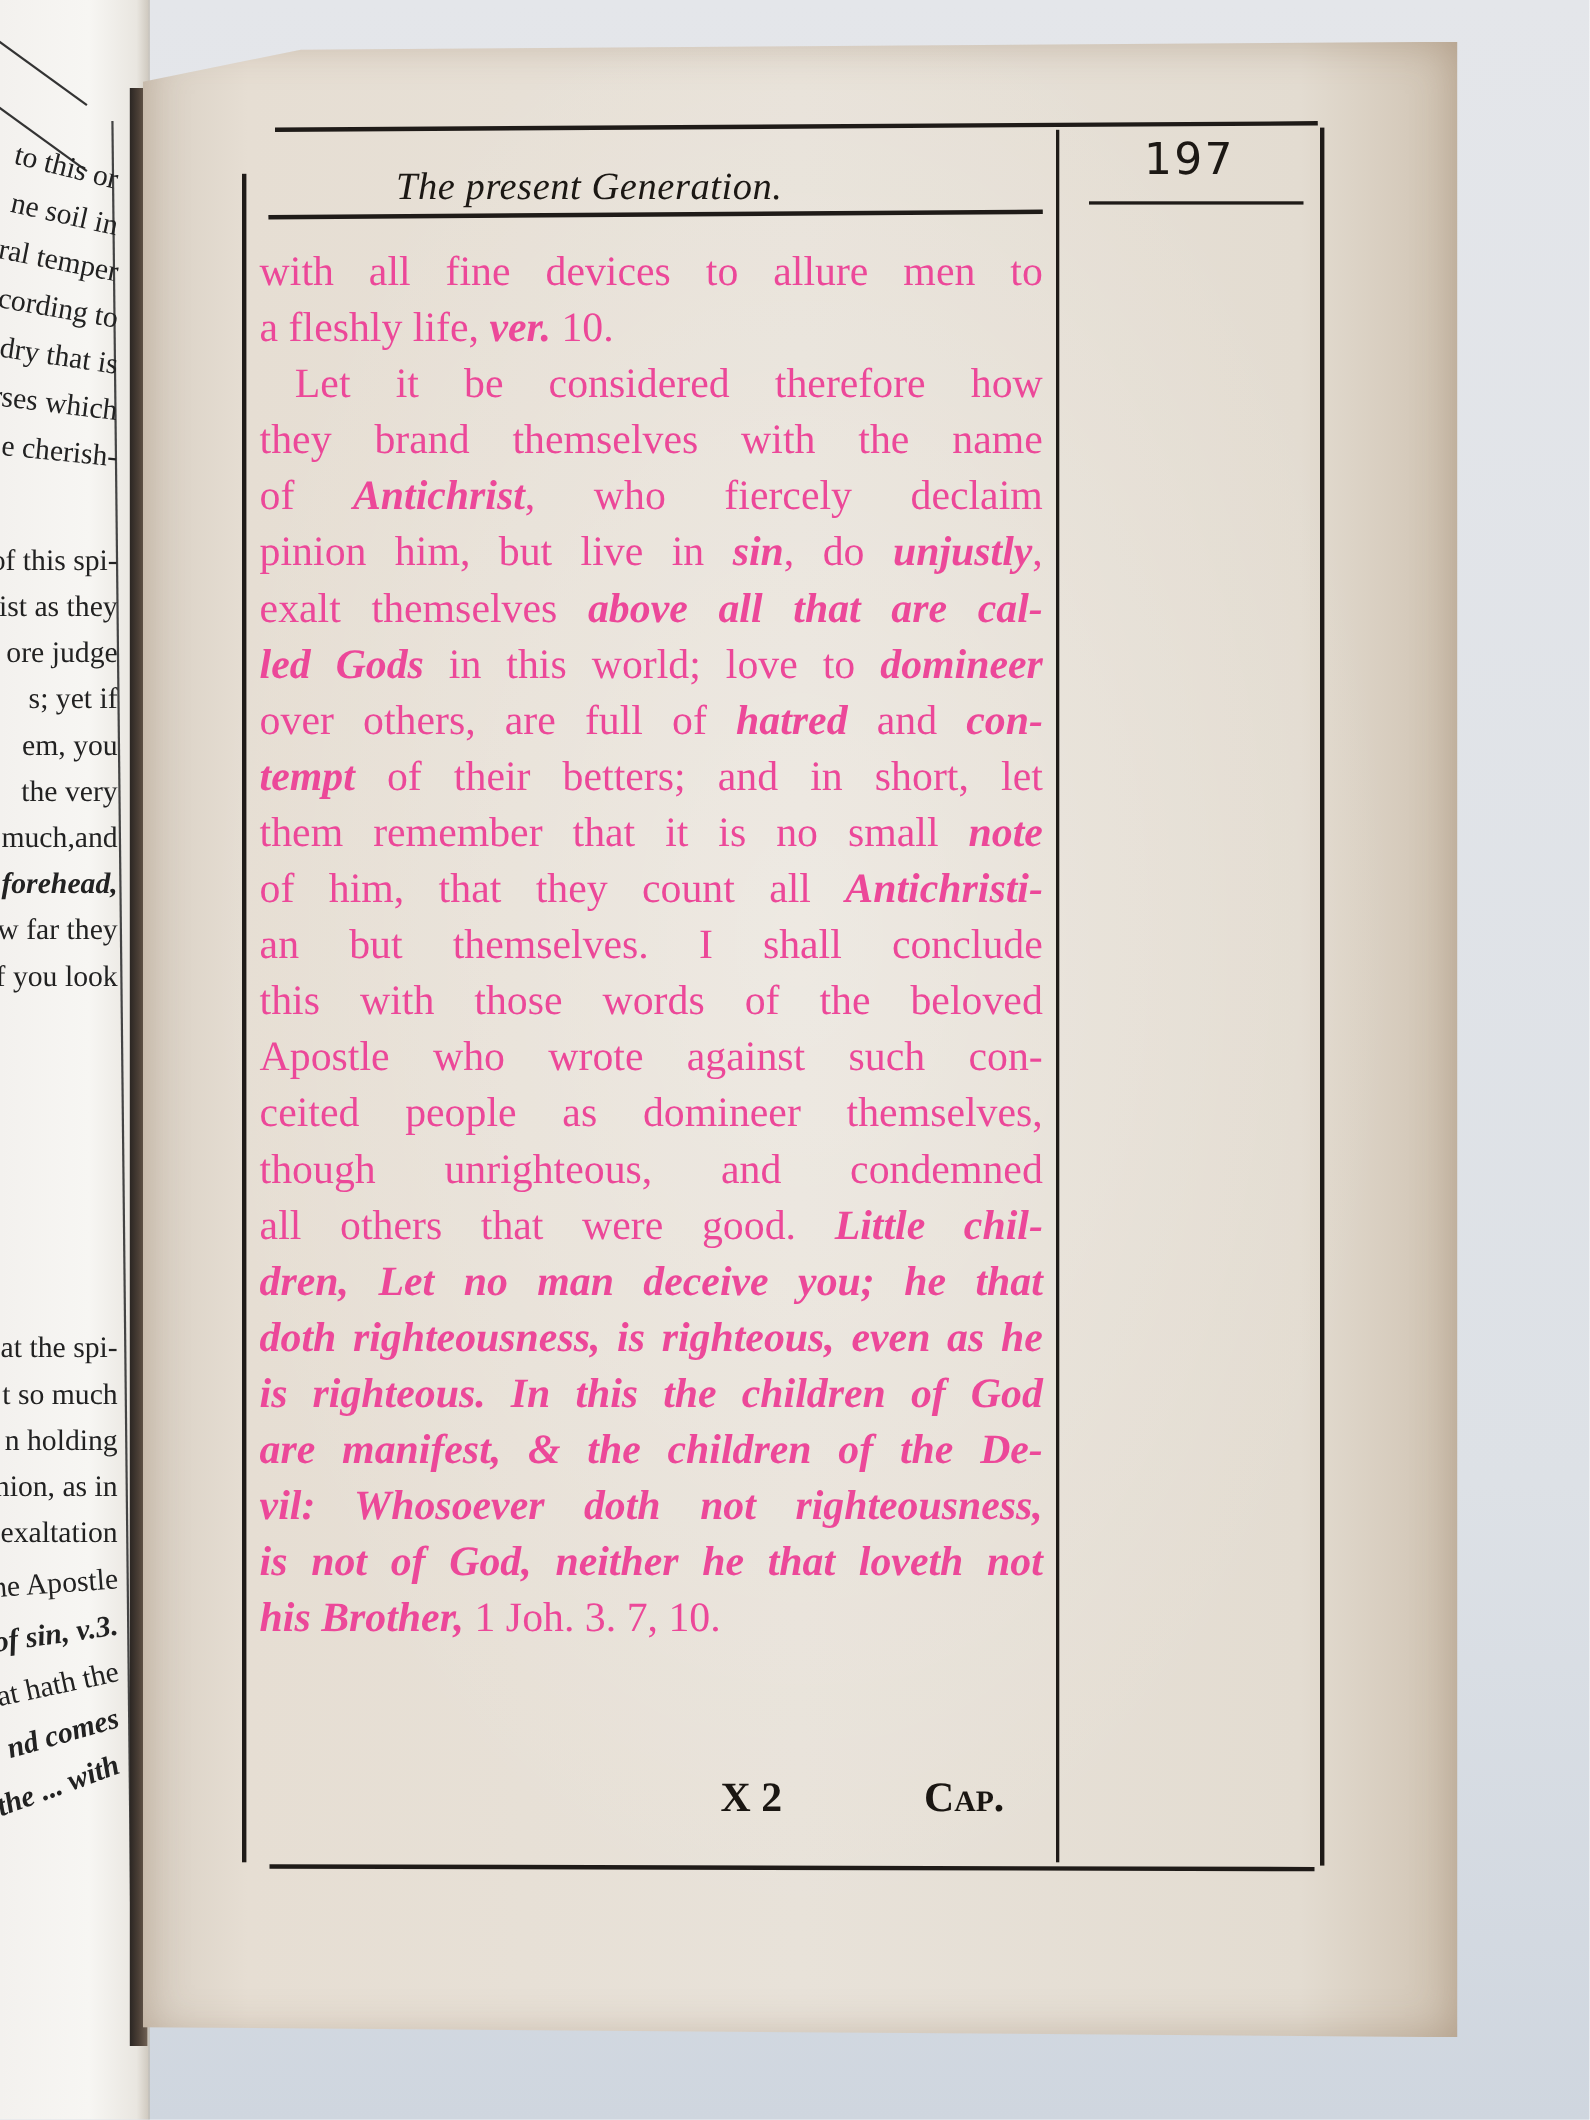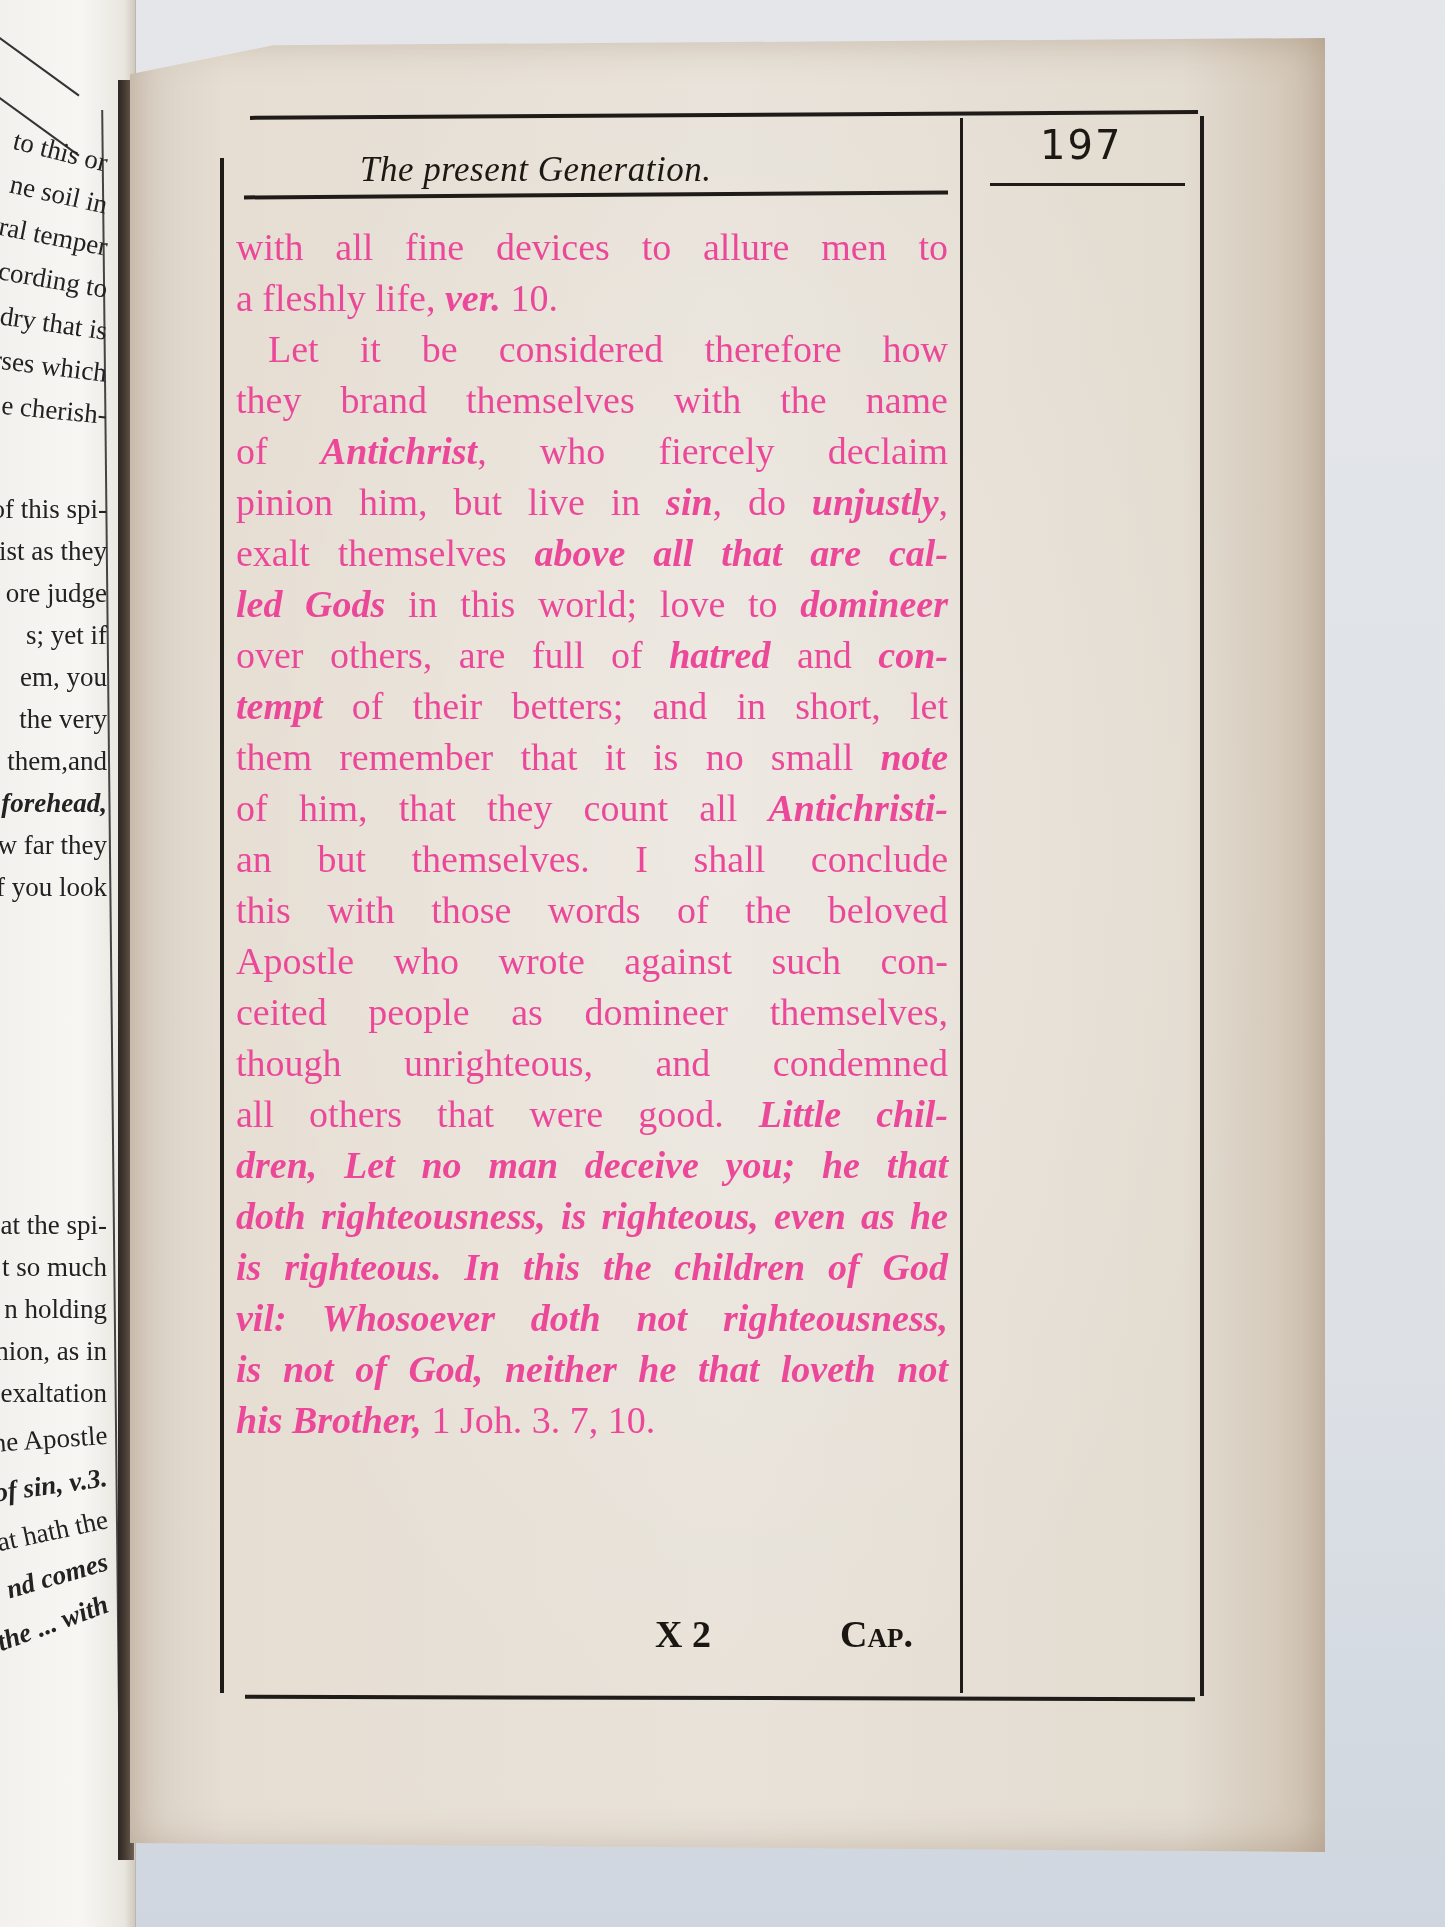--- a/index.html
+++ b/index.html
@@ -83,21 +83,21 @@
       <div class="left-frag" style="top: 274px; transform: rotate(9.8deg);">cording to</div>
       <div class="left-frag" style="top: 316px; transform: rotate(8.4deg);">dry that is</div>
       <div class="left-frag" style="top: 358px; transform: rotate(7deg);">rses which</div>
       <div class="left-frag" style="top: 400px; transform: rotate(5.6deg);">e cherish-</div>
       <div class="left-frag" style="top: 494px; transform: rotate(0deg);">of this spi-</div>
       <div class="left-frag" style="top: 536px; transform: rotate(0deg);">rist as they</div>
       <div class="left-frag" style="top: 578px; transform: rotate(0deg);">ore judge</div>
       <div class="left-frag" style="top: 620px; transform: rotate(0deg);">s; yet if</div>
       <div class="left-frag" style="top: 662px; transform: rotate(0deg);">em, you</div>
       <div class="left-frag" style="top: 704px; transform: rotate(0deg);">the very</div>
-      <div class="left-frag" style="top: 746px; transform: rotate(0deg);">them,and</div>
+      <div class="left-frag" style="top: 746px; transform: rotate(0deg);">much,and</div>
       <div class="left-frag it" style="top: 788px; transform: rotate(0deg);">r forehead,</div>
       <div class="left-frag" style="top: 830px; transform: rotate(0deg);">w far they</div>
       <div class="left-frag" style="top: 872px; transform: rotate(0deg);">if you look</div>
       <div class="left-frag" style="top: 1210px; transform: rotate(0deg);">at the spi-</div>
       <div class="left-frag" style="top: 1252px; transform: rotate(0deg);">t so much</div>
       <div class="left-frag" style="top: 1294px; transform: rotate(0deg);">n holding</div>
       <div class="left-frag" style="top: 1336px; transform: rotate(0deg);">pinion, as in</div>
       <div class="left-frag" style="top: 1378px; transform: rotate(0deg);">-exaltation</div>
       <div class="left-frag" style="top: 1420px; transform: rotate(-4deg);">the Apostle</div>
       <div class="left-frag it" style="top: 1462px; transform: rotate(-8deg);">an of sin, v.3.</div>
@@ -136,19 +136,20 @@
     <span class="line"><span>of him, that they count all </span><span class="it">Antichristi-</span></span>
     <span class="line"><span>an but themselves. I shall conclude</span></span>
     <span class="line"><span>this with those words of the beloved</span></span>
     <span class="line"><span>Apostle who wrote against such con-</span></span>
     <span class="line"><span>ceited people as domineer themselves,</span></span>
     <span class="line"><span>though unrighteous, and condemned</span></span>
     <span class="line"><span>all others that were good. </span><span class="it">Little chil-</span></span>
     <span class="line"><span class="it">dren, Let no man deceive you; he that</span></span>
     <span class="line"><span class="it">doth righteousness, is righteous, even as he</span></span>
     <span class="line"><span class="it">is righteous. In this the children of God</span></span>
+    <span class="line"><span class="it">are manifest, &amp; the children of the De-</span></span>
     <span class="line"><span class="it">vil: Whosoever doth not righteousness,</span></span>
     <span class="line"><span class="it">is not of God, neither he that loveth not</span></span>
     <span class="line last"><span class="it">his Brother,</span><span> 1 Joh. 3. 7, 10.</span></span>
   </div>
 
 <div class="signature" style="left:620px;margin-left:35px;">X 2</div>
 <div class="catchword">Cap.</div>
 
 </body></html>

